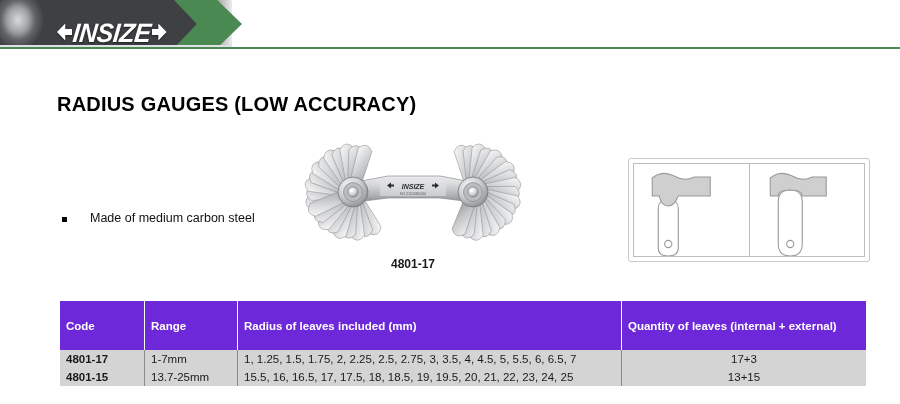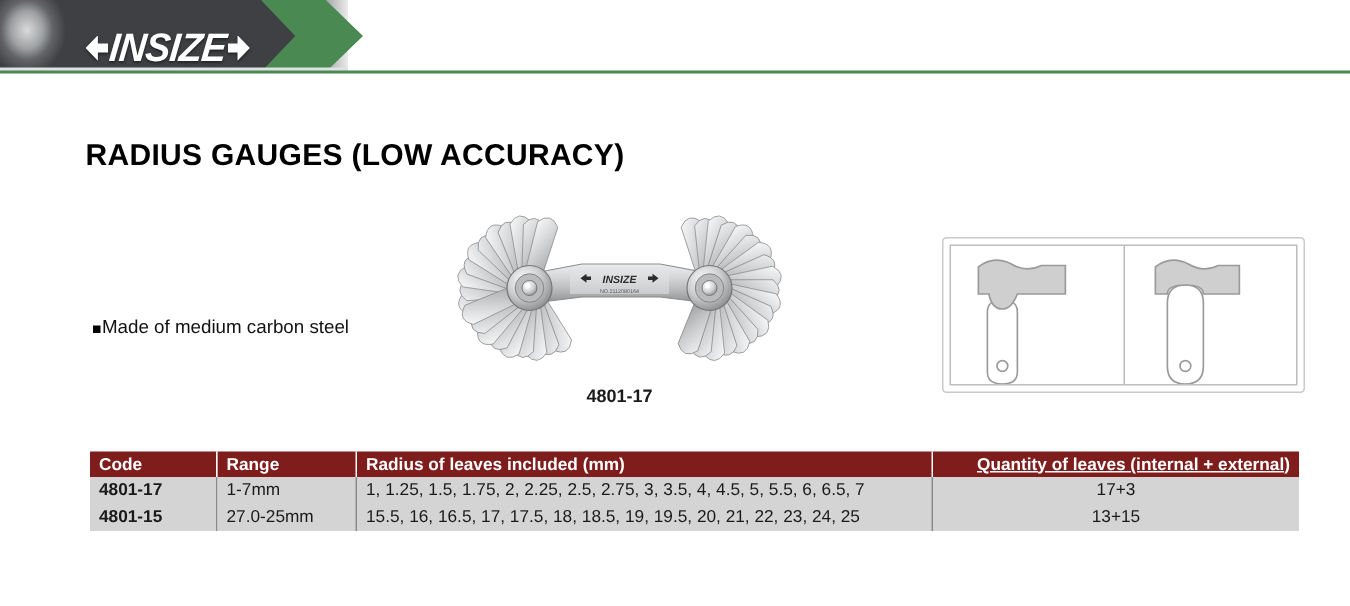--- a/index.html
+++ b/index.html
@@ -110,21 +110,21 @@
 
   
   #feature-list {
     position: absolute;
     left: 62px; top: 211px;
     width: 230px;
   }
   .feature-item {
     display: flex;
     align-items: flex-start;
-    gap: 1px;
+    gap: 23px;
     font-size: 12.5px;
     color: #111111;
   }
   .bullet-square {
     width: 5px; height: 5px;
     background: #000000;
     margin-top: 6px;
     flex: none;
   }
 
@@ -171,34 +171,33 @@
   
   #spec-table {
     position: absolute;
     left: 60px; top: 301px;
     width: 755px;
     border-collapse: collapse;
     font-size: 11.5px;
     table-layout: fixed;
   }
   #spec-table th {
-    background: #7f1d1d;
+    background: #6d28d9;
     color: #ffffff;
     font-weight: bold;
     font-size: 11.5px;
     height: 17px;
-    padding: 0 6px;
+    padding: 16px 6px;
     text-align: left;
     border-right: 1px solid #ffffff;
     white-space: nowrap;
   }
   #spec-table th:last-child {
     border-right: none;
-    text-align: right;
-    text-decoration: underline;
+    text-align: left;
   }
   #spec-table td {
     height: 18px;
     padding: 0 6px;
     color: #1a1a1a;
     border-right: 1px solid #8a8a8a;
     white-space: nowrap;
     overflow: hidden;
   }
   #spec-table td:last-child {
@@ -458,18 +457,18 @@
   </thead>
   <tbody>
     <tr class="row-shade">
       <td class="col-code">4801-17</td>
       <td class="col-range">1-7mm</td>
       <td class="col-radius">1, 1.25, 1.5, 1.75, 2, 2.25, 2.5, 2.75, 3, 3.5, 4, 4.5, 5, 5.5, 6, 6.5, 7</td>
       <td class="col-qty">17+3</td>
     </tr>
     <tr class="row-shade">
       <td class="col-code">4801-15</td>
-      <td class="col-range">27.0-25mm</td>
+      <td class="col-range">13.7-25mm</td>
       <td class="col-radius">15.5, 16, 16.5, 17, 17.5, 18, 18.5, 19, 19.5, 20, 21, 22, 23, 24, 25</td>
       <td class="col-qty">13+15</td>
     </tr>
   </tbody>
 </table>
 
 </body></html>

